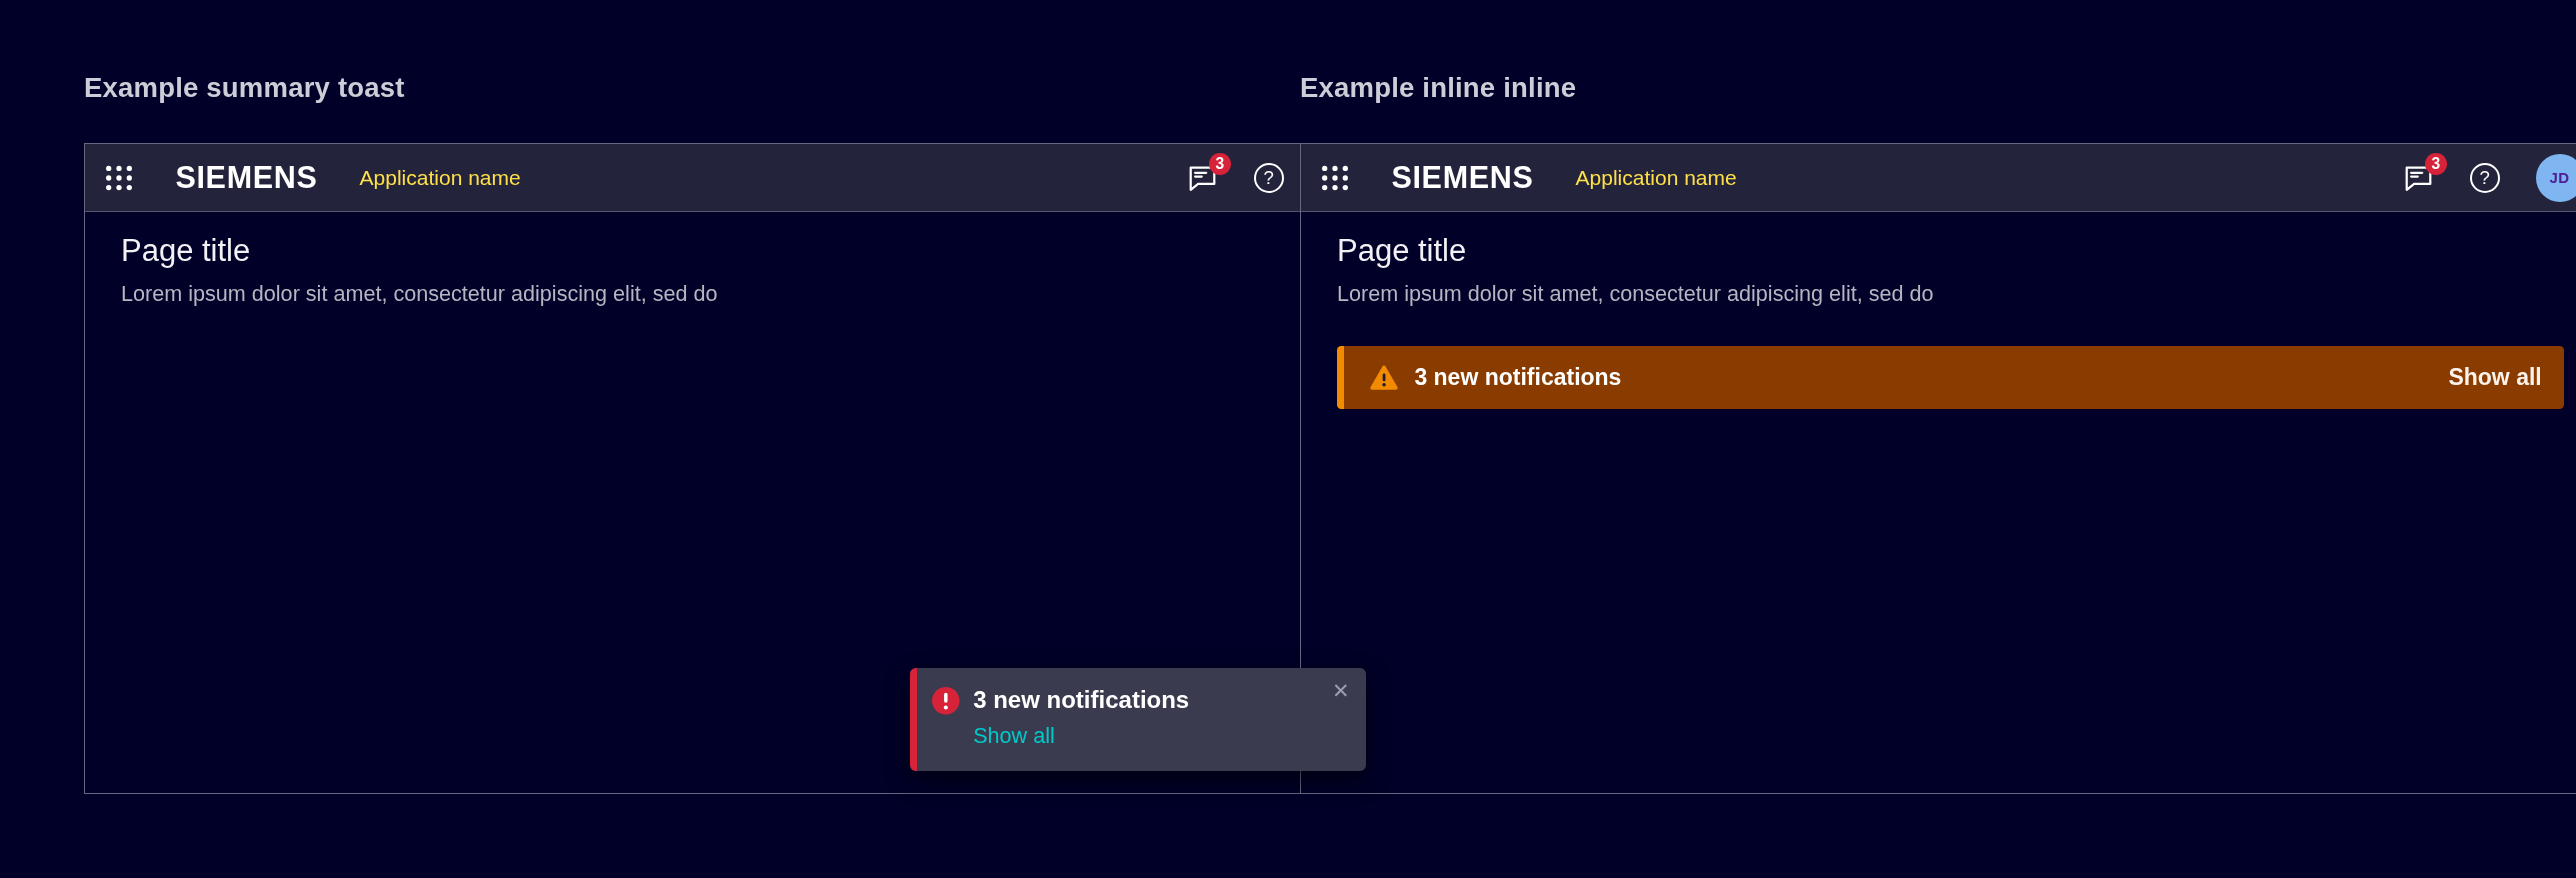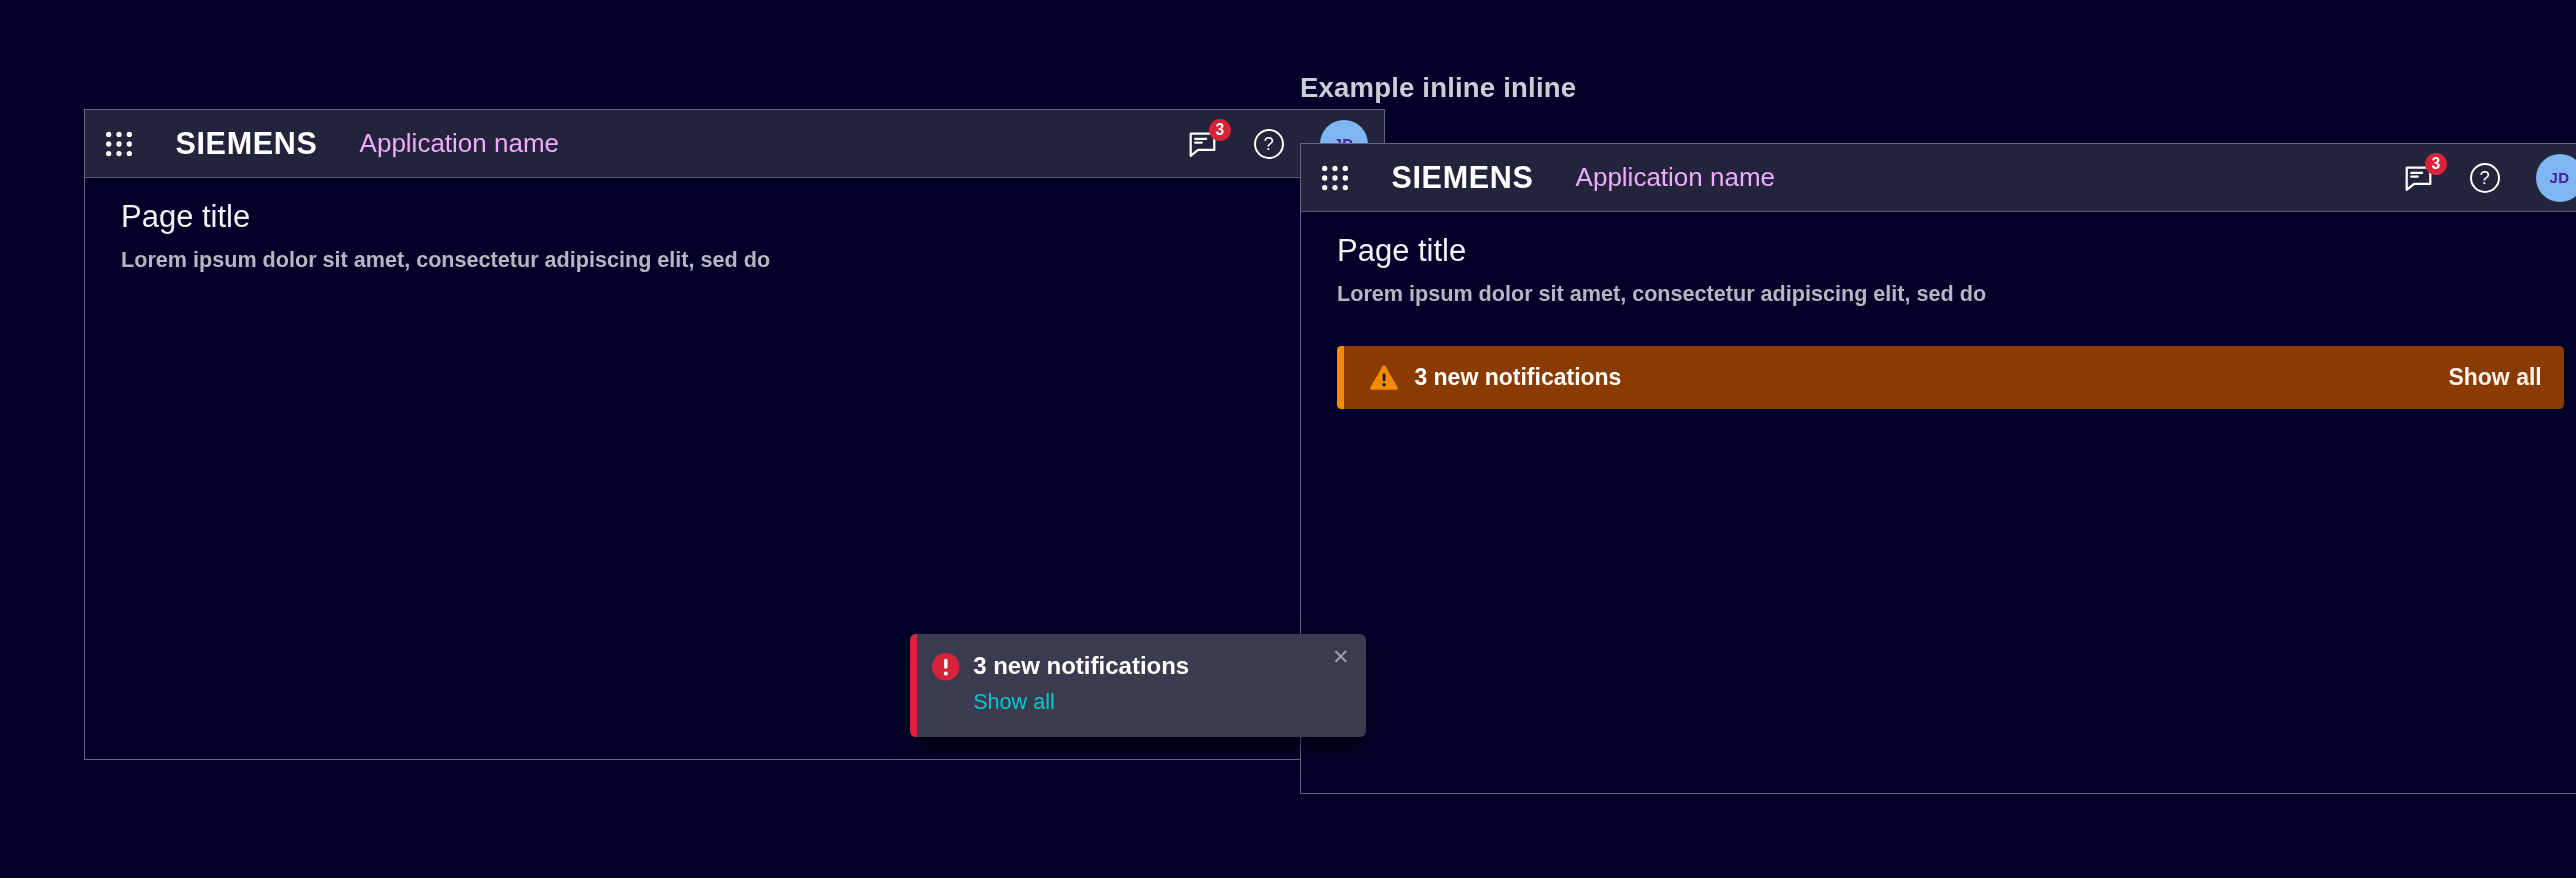--- a/index.html
+++ b/index.html
@@ -51,23 +51,23 @@
   }
   .brand {
     margin-left: 41px;
     font-size: 30.5px;
     font-weight: 700;
     letter-spacing: 0.7px;
     color: #ffffff;
   }
   .app-name {
     margin-left: 42px;
-    font-size: 26px;
-    font-weight: 400;
-    color: #f0abfc;
+    font-size: 21px;
+    font-weight: 400;
+    color: #fde047;
   }
   .header-right {
     margin-left: auto;
     display: flex;
     align-items: center;
     gap: 36px;
   }
   .icon-btn {
     position: relative;
     background: transparent; border: none; cursor: pointer;
@@ -113,21 +113,21 @@
   }
   .page-title {
     font-size: 31px;
     font-weight: 400;
     line-height: 34px;
     color: #f2f2f6;
   }
   .page-subtitle {
     margin-top: 12px;
     font-size: 21.6px;
-    font-weight: 700;
+    font-weight: 400;
     line-height: 27px;
     color: #b6b6c2;
   }
   
   .inline-banner {
     margin-top: 39px;
     height: 63px;
     background: #8a3c00;
     border-radius: 4.5px;
     position: relative;
@@ -204,20 +204,21 @@
     padding: 4.5px;
     font-family: "Liberation Sans", sans-serif;
   }
 </style>
 </head>
 <body>
 
 <div class="canvas">
 
   <section class="example">
+    <h2 class="example-heading">Example summary toast</h2>
 
     <div class="app-frame">
       <header class="app-header">
         <button class="launcher-btn">
           <svg width="28" height="28" viewBox="0 0 38 38">
             <g fill="#ffffff">
               <circle cx="5" cy="6" r="3.6"></circle>
                 <circle cx="19" cy="6" r="3.6"></circle>
                 <circle cx="33" cy="6" r="3.6"></circle>
               <circle cx="5" cy="19" r="3.6"></circle>

